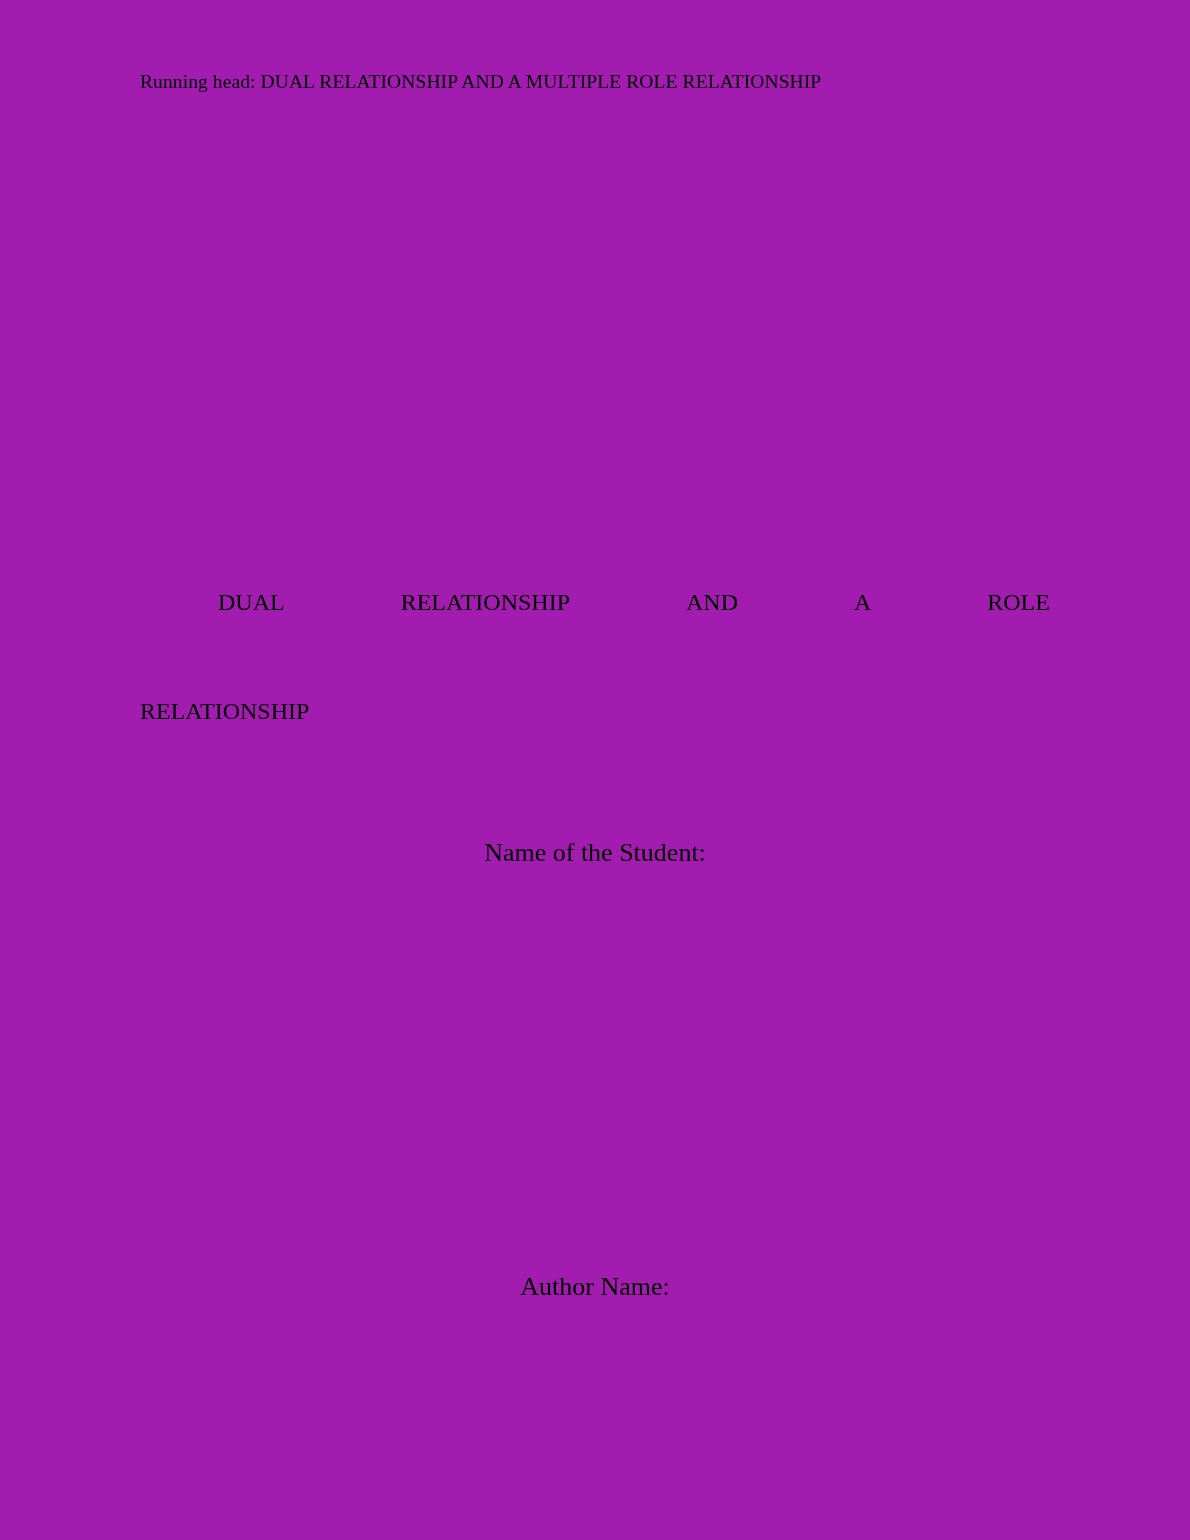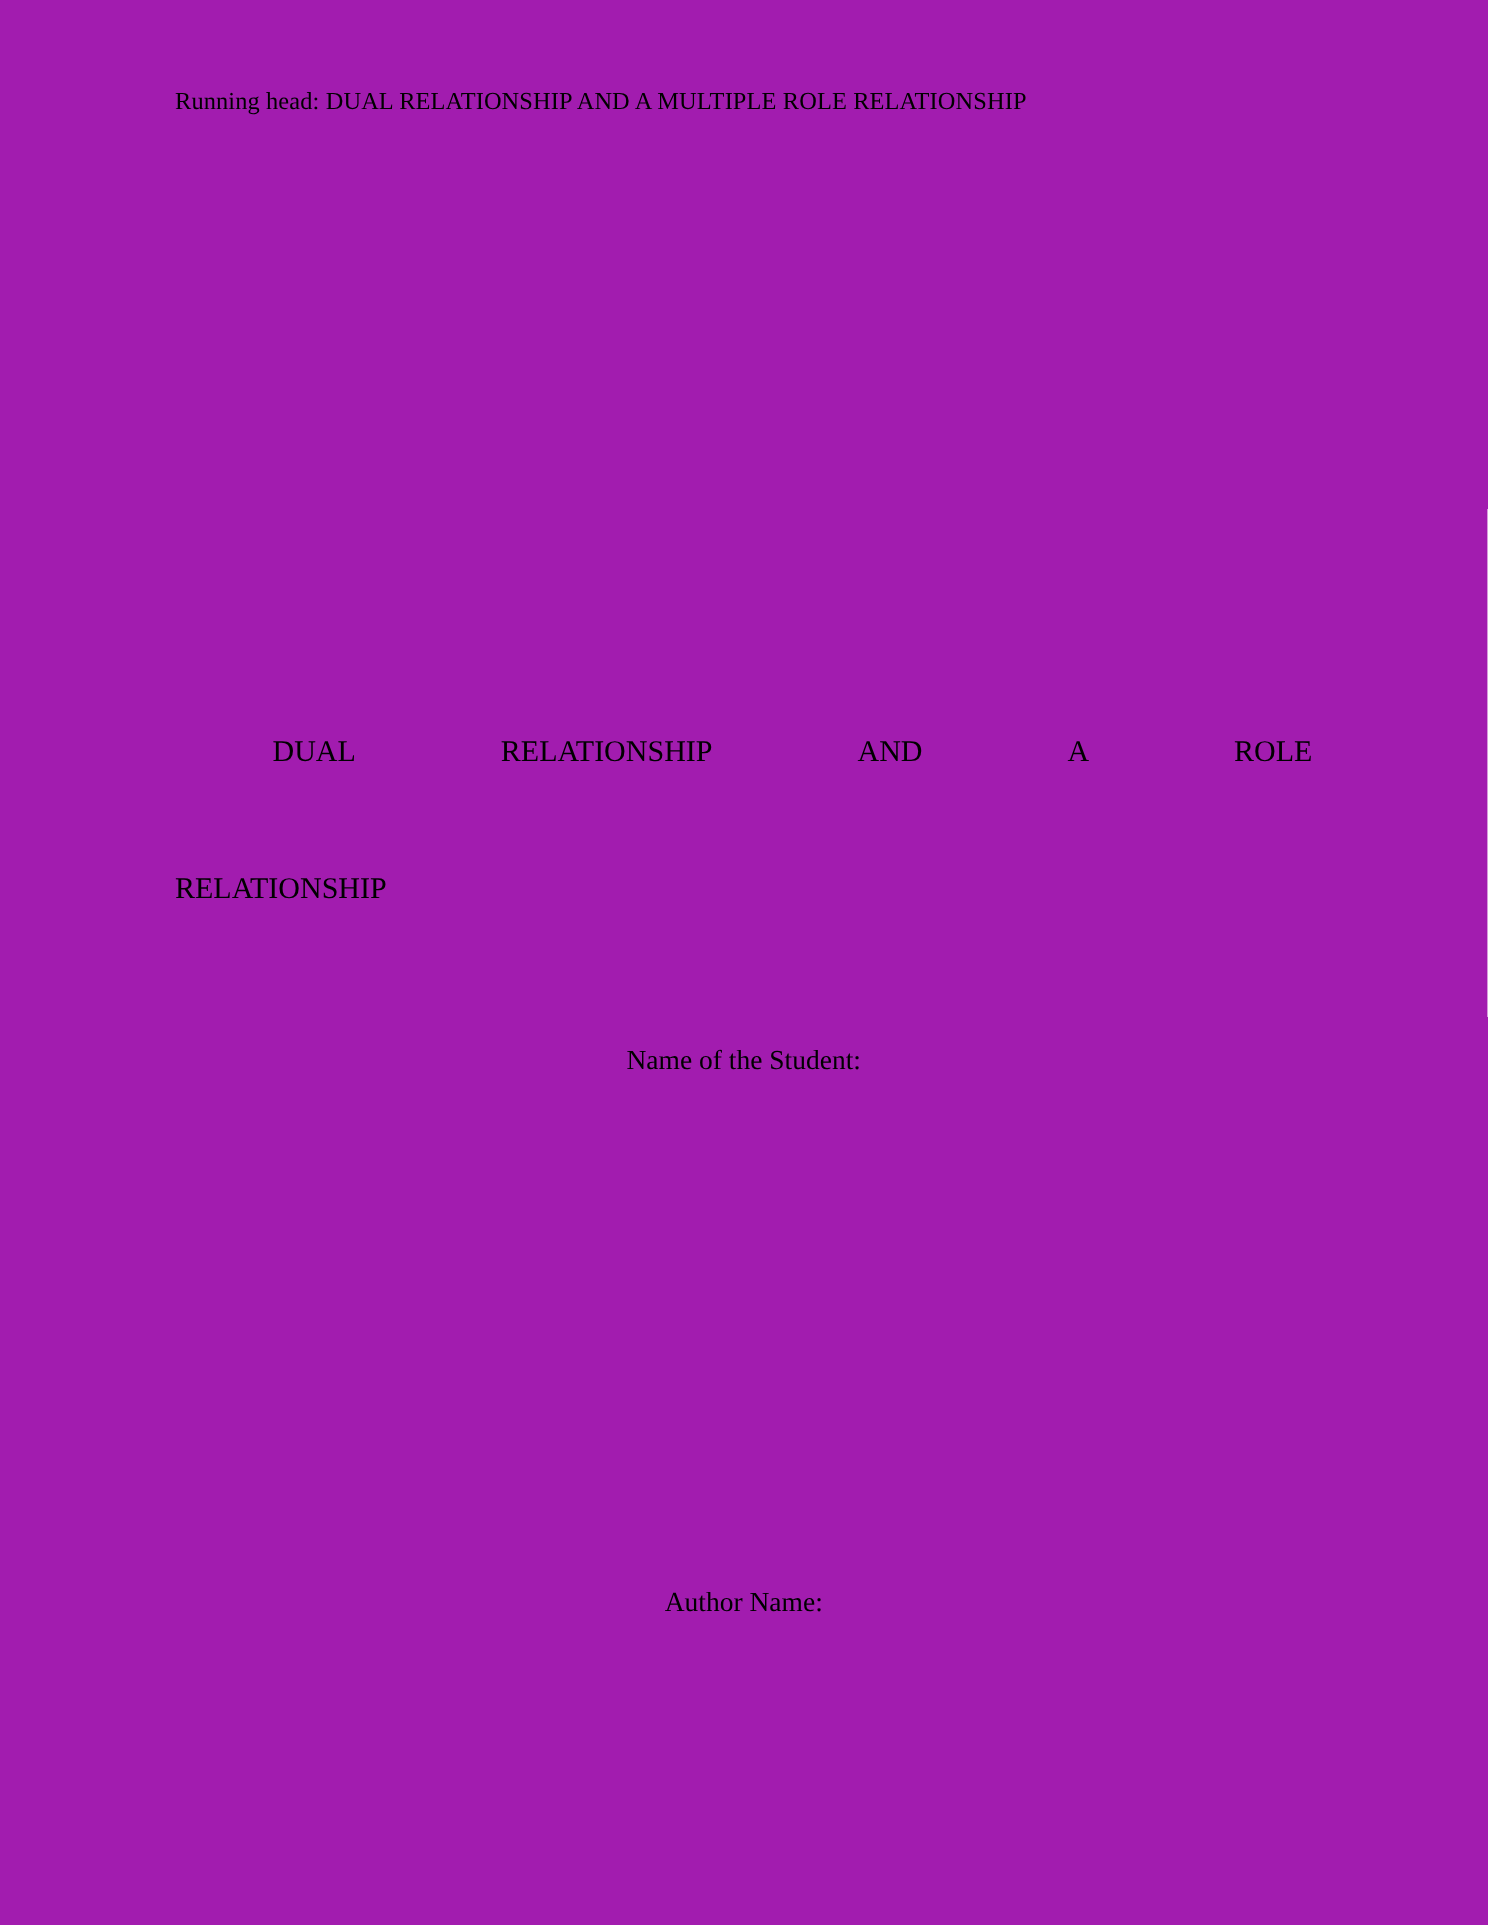--- a/index.html
+++ b/index.html
@@ -49,21 +49,21 @@
   }
   .title-line-2 {
     display: block;
     margin-top: 44px;
   }
   .centered-block {
     position: absolute;
     left: 140px;
     width: 910px;
     text-align: center;
-    font-size: 22px;
+    font-size: 26px;
     line-height: 2.7;
   }
   .student-line { top: 818px; }
   .school-line { top: 906px; }
   .author-note { top: 1252px; }
   .centered-block > span {
     display: inline-block;
   }
 </style>
 </head>

